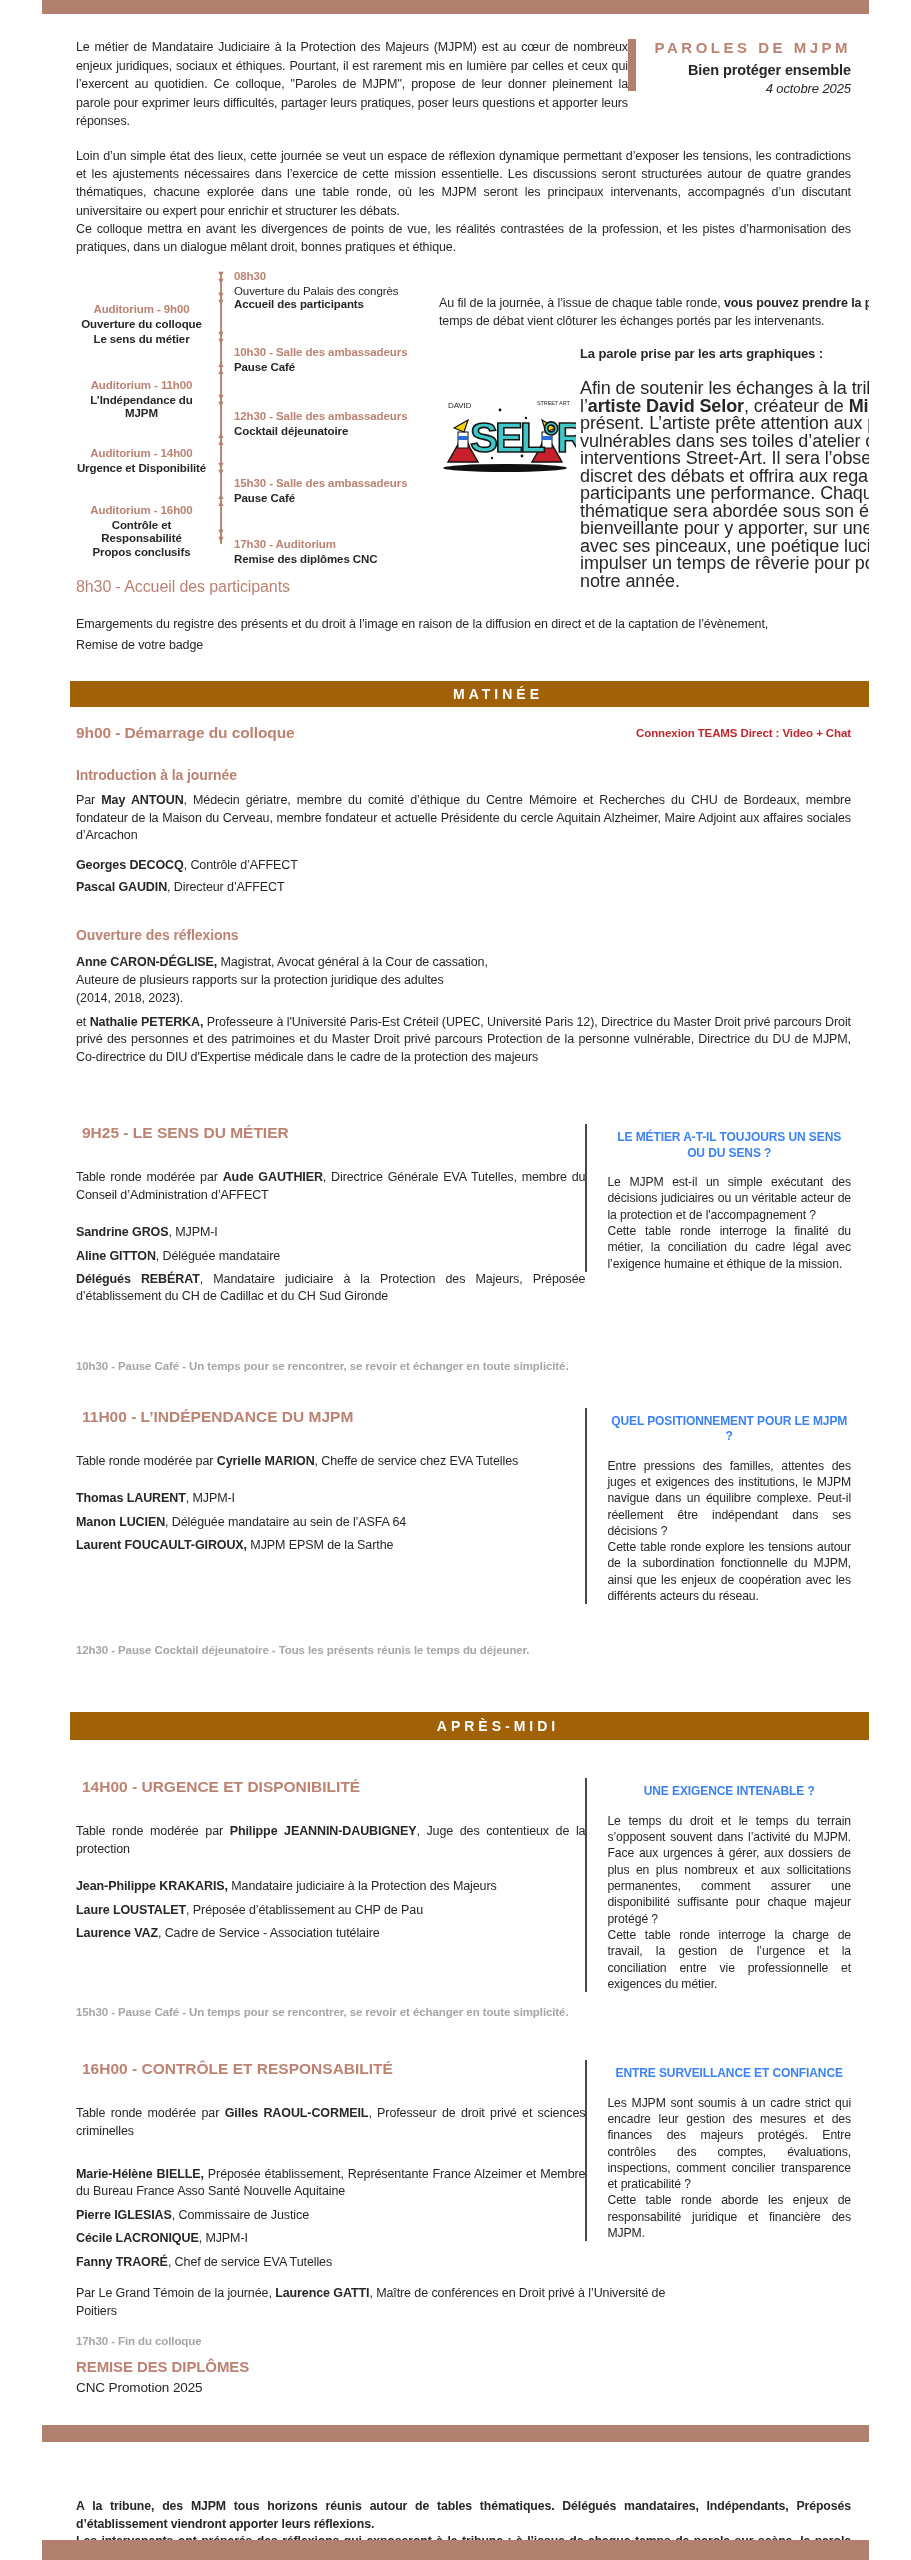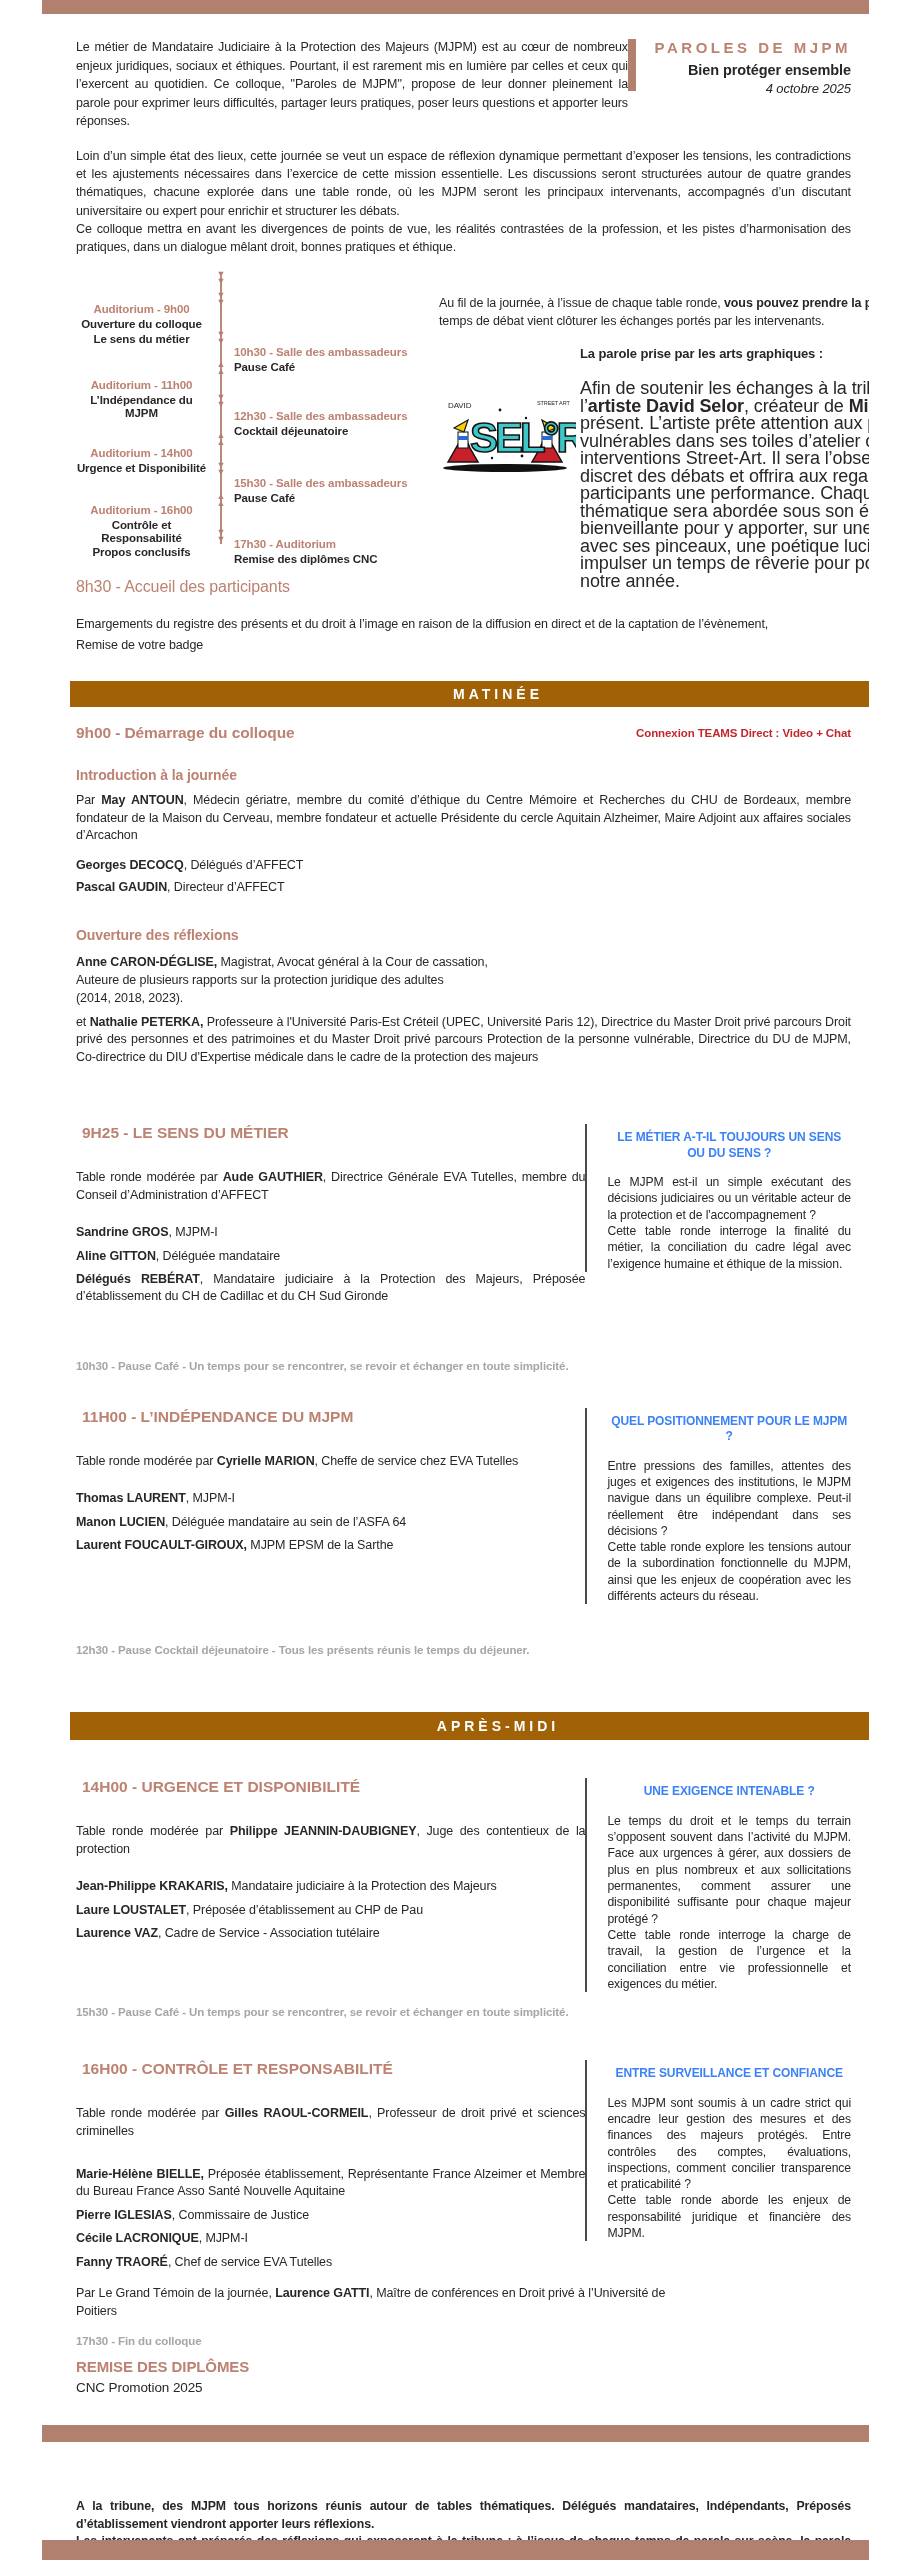--- a/index.html
+++ b/index.html
@@ -109,20 +109,25 @@
       <div class="tl-marker tl-down" style="top:1px"></div>
       <div class="tl-marker tl-down" style="top:22px"></div>
       <div class="tl-marker tl-down" style="top:61px"></div>
       <div class="tl-marker tl-up" style="top:91px"></div>
       <div class="tl-marker tl-down" style="top:124px"></div>
       <div class="tl-marker tl-up" style="top:162px"></div>
       <div class="tl-marker tl-down" style="top:192px"></div>
       <div class="tl-marker tl-up" style="top:223px"></div>
       <div class="tl-marker tl-down" style="top:259px"></div>
 
+      <div class="tl-right" style="top:0px">
+        <p class="tl-time">08h30</p>
+        <p class="tl-sub">Ouverture du Palais des congrès</p>
+        <p class="tl-label">Accueil des participants</p>
+      </div>
       <div class="tl-right" style="top:76px">
         <p class="tl-time">10h30 - Salle des ambassadeurs</p>
         <p class="tl-label">Pause Café</p>
       </div>
       <div class="tl-right" style="top:140px">
         <p class="tl-time">12h30 - Salle des ambassadeurs</p>
         <p class="tl-label">Cocktail déjeunatoire</p>
       </div>
       <div class="tl-right" style="top:207px">
         <p class="tl-time">15h30 - Salle des ambassadeurs</p>
@@ -185,21 +190,21 @@
     <div class="band">MATINÉE</div>
 
     <div class="start-row">
       <p class="h2">9h00 - Démarrage du colloque</p>
       <span class="teams">Connexion TEAMS Direct : Video + Chat</span>
     </div>
 
     <p class="h3">Introduction à la journée</p>
     <p class="bodyp"><span>Par </span><span class="seg-b">May ANTOUN</span><span>, Médecin gériatre, membre du comité d’éthique du Centre Mémoire et Recherches du CHU de Bordeaux, membre fondateur de la Maison du Cerveau, membre fondateur et actuelle Présidente du cercle Aquitain Alzheimer, Maire Adjoint aux affaires sociales d’Arcachon</span></p>
     <div class="spk-list">
-      <p class="spk"><span class="seg-b">Georges DECOCQ</span><span>, Délégués d’AFFECT</span></p>
+      <p class="spk"><span class="seg-b">Georges DECOCQ</span><span>, Contrôle d’AFFECT</span></p>
       <p class="spk"><span class="seg-b">Pascal GAUDIN</span><span>, Directeur d’AFFECT</span></p>
     </div>
 
     <p class="h3" style="margin-top:31px">Ouverture des réflexions</p>
     <div class="caron">
       <p><span class="seg-b">Anne CARON-DÉGLISE,</span><span> Magistrat, Avocat général à la Cour de cassation,</span></p>
       <p>Auteure de plusieurs rapports sur la protection juridique des adultes</p>
       <p>(2014, 2018, 2023).</p>
     </div>
     <p class="bodyp" style="margin-top:7px"><span>et </span><span class="seg-b">Nathalie PETERKA,</span><span> Professeure à l'Université Paris-Est Créteil (UPEC, Université Paris 12), Directrice du Master Droit privé parcours Droit privé des personnes et des patrimoines et du Master Droit privé parcours Protection de la personne vulnérable, Directrice du DU de MJPM, Co-directrice du DIU d'Expertise médicale dans le cadre de la protection des majeurs</span></p>

